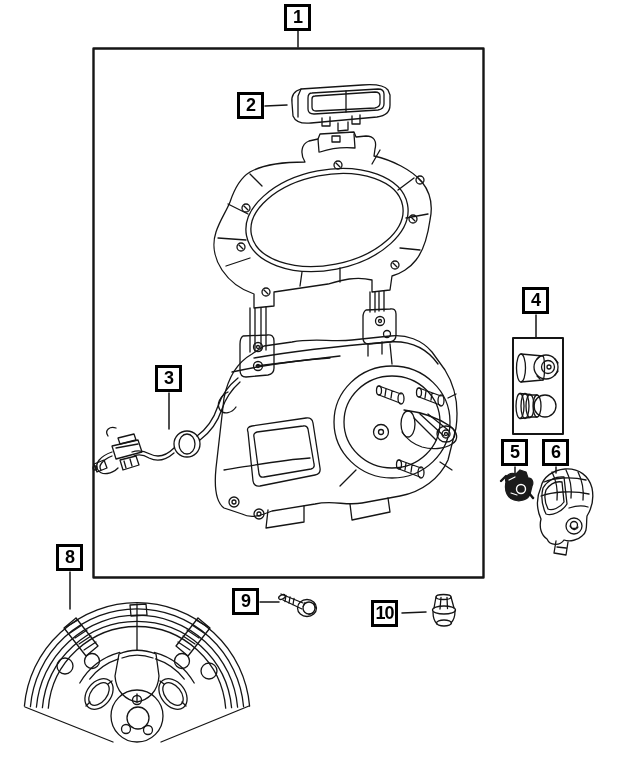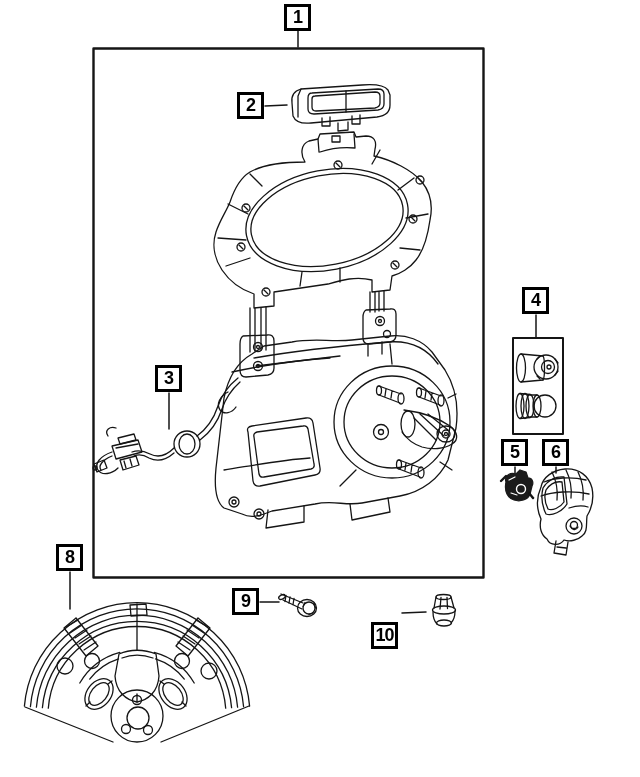--- a/index.html
+++ b/index.html
@@ -256,17 +256,17 @@
     </div>
 <div class="callout" style="left:542px;top:439px">
       <span>6</span>
     </div>
 <div class="callout" style="left:56px;top:544px">
       <span>8</span>
     </div>
 <div class="callout" style="left:232px;top:588px">
       <span>9</span>
     </div>
-<div class="callout" style="left:371px;top:622px">
+<div class="callout" style="left:371px;top:600px">
       <span>10</span>
     </div>
 
 </div>
 
 </body></html>

